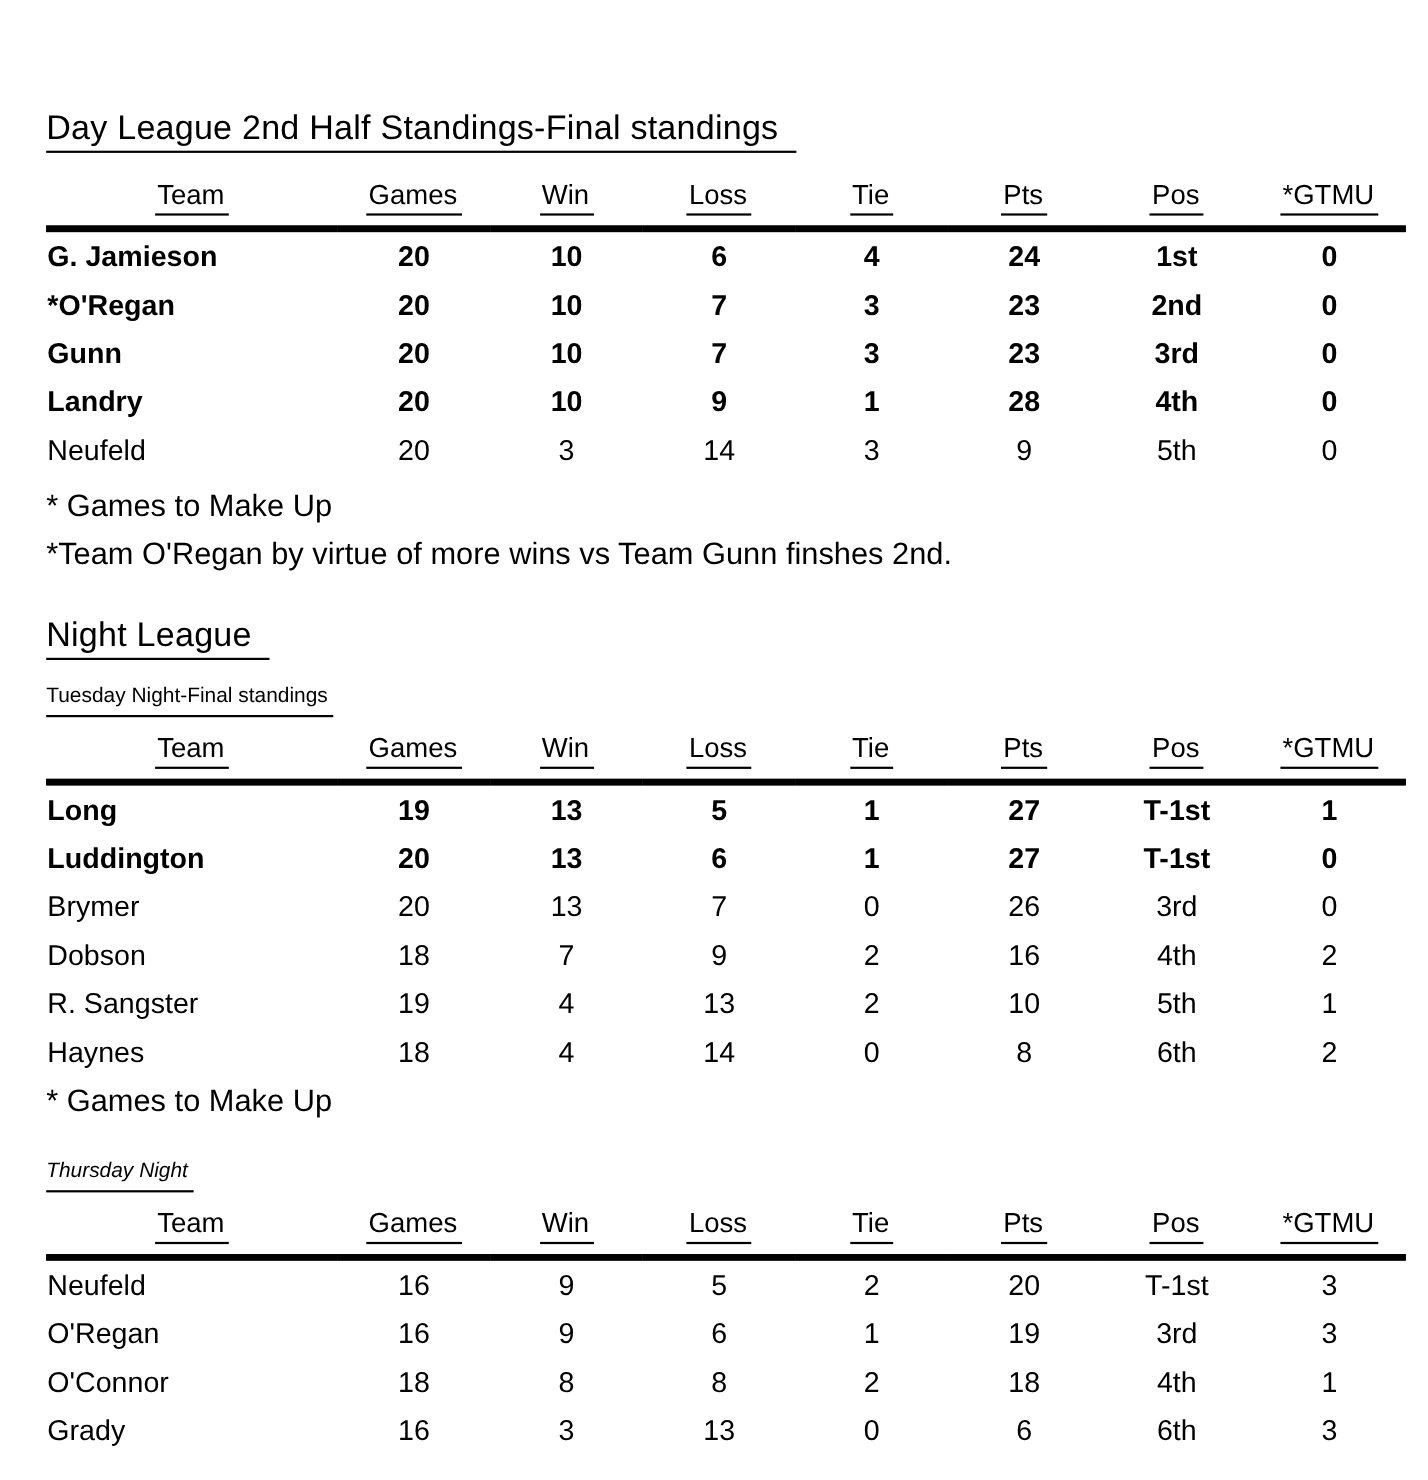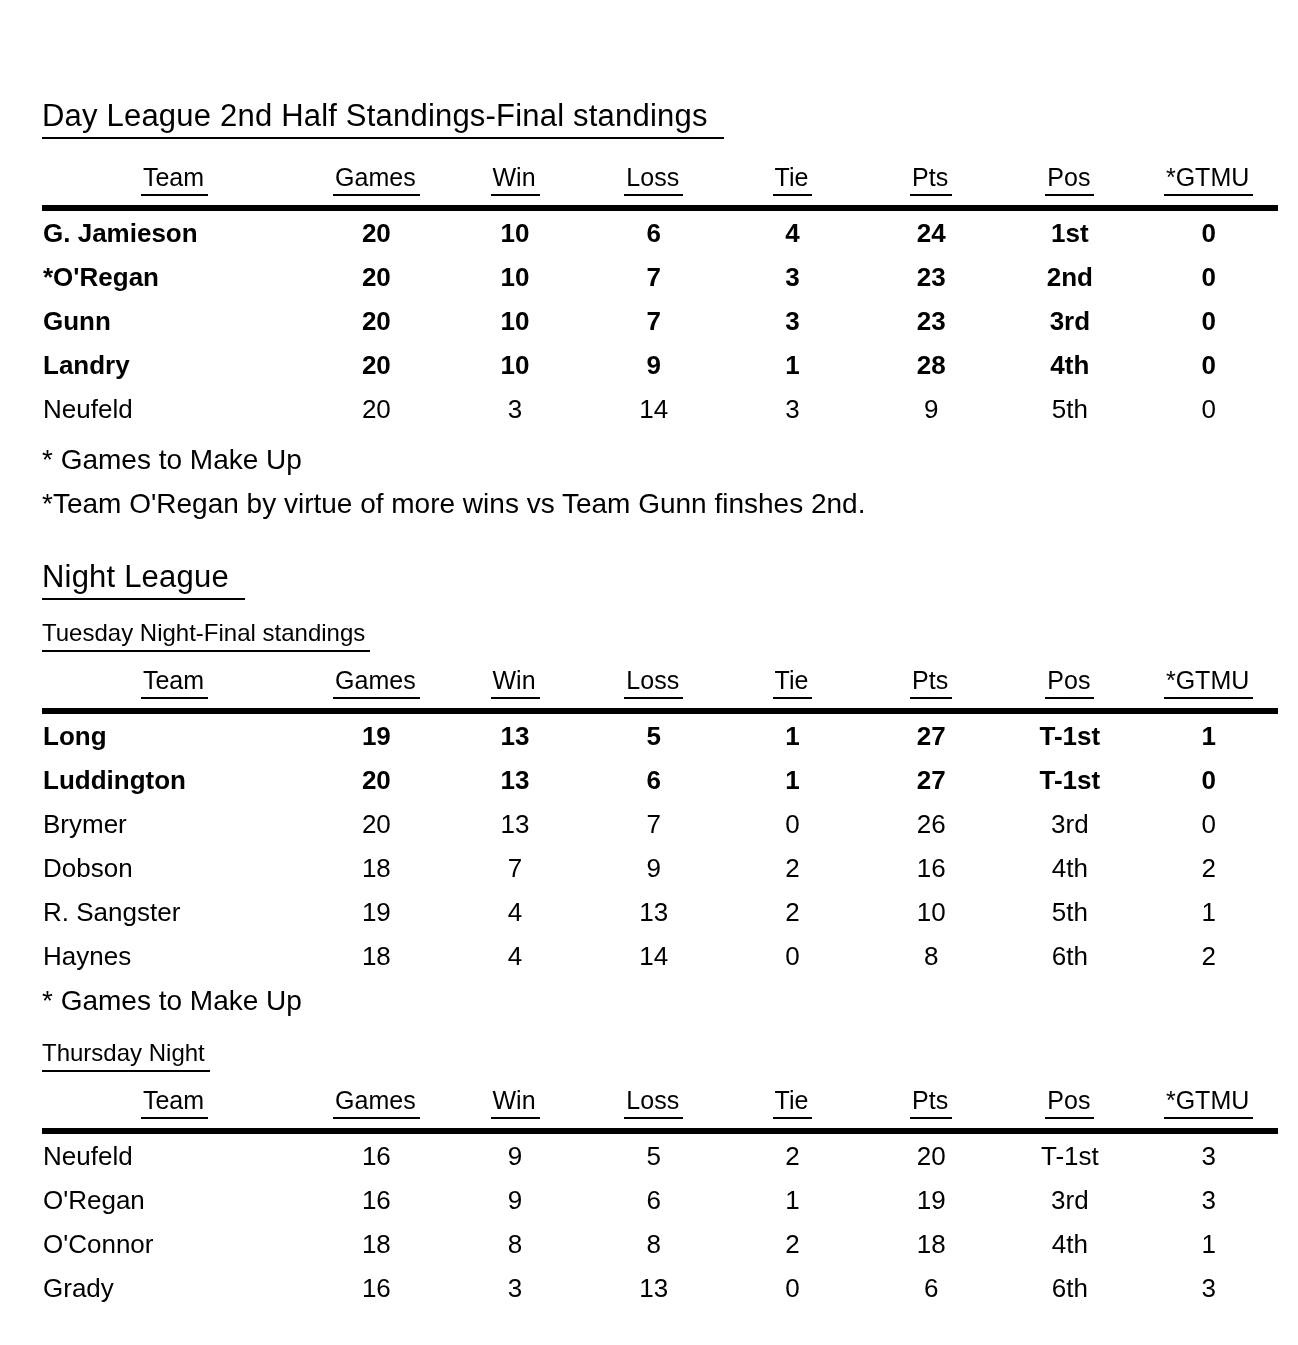--- a/index.html
+++ b/index.html
@@ -22,21 +22,21 @@
     background: #ffffff;
   }
   h1 {
     font-size: 31px;
     font-weight: 400;
     line-height: 36px;
     margin: 0 0 24px 0;
     letter-spacing: 0.2px;
   }
   h2 {
-    font-size: 24px;
+    font-size: 19px;
     font-weight: 400;
     line-height: 30px;
     margin: 18px 0 14px 0;
   }
   .u {
     display: inline-block;
     border-bottom: 2px solid #000;
   }
   .u-title { padding: 0 16px 3px 0; }
   .u-sub   { padding: 0 5px 2px 0; }
@@ -66,21 +66,21 @@
   }
   tbody td:first-child { text-align: left; }
   tbody tr.bold td { font-weight: 700; margin-left: 24px; }
   .note {
     font-size: 28px;
     line-height: 30px;
     margin: 0 0 14px 0;
   }
   .note-first { margin-top: 14px; }
   .night-league-title { margin-top: 40px; margin-bottom: 10px; }
-  .thursday-sub { margin-top: 22px; }
+  .thursday-sub { margin-top: 34px; font-style: italic; }
   .tuesday-note { margin-top: 8px; }
 </style>
 </head>
 <body>
 
 <div class="page">
 
   <section>
     <h1><span class="u u-title">Day League 2nd Half Standings-Final standings</span></h1>
 

